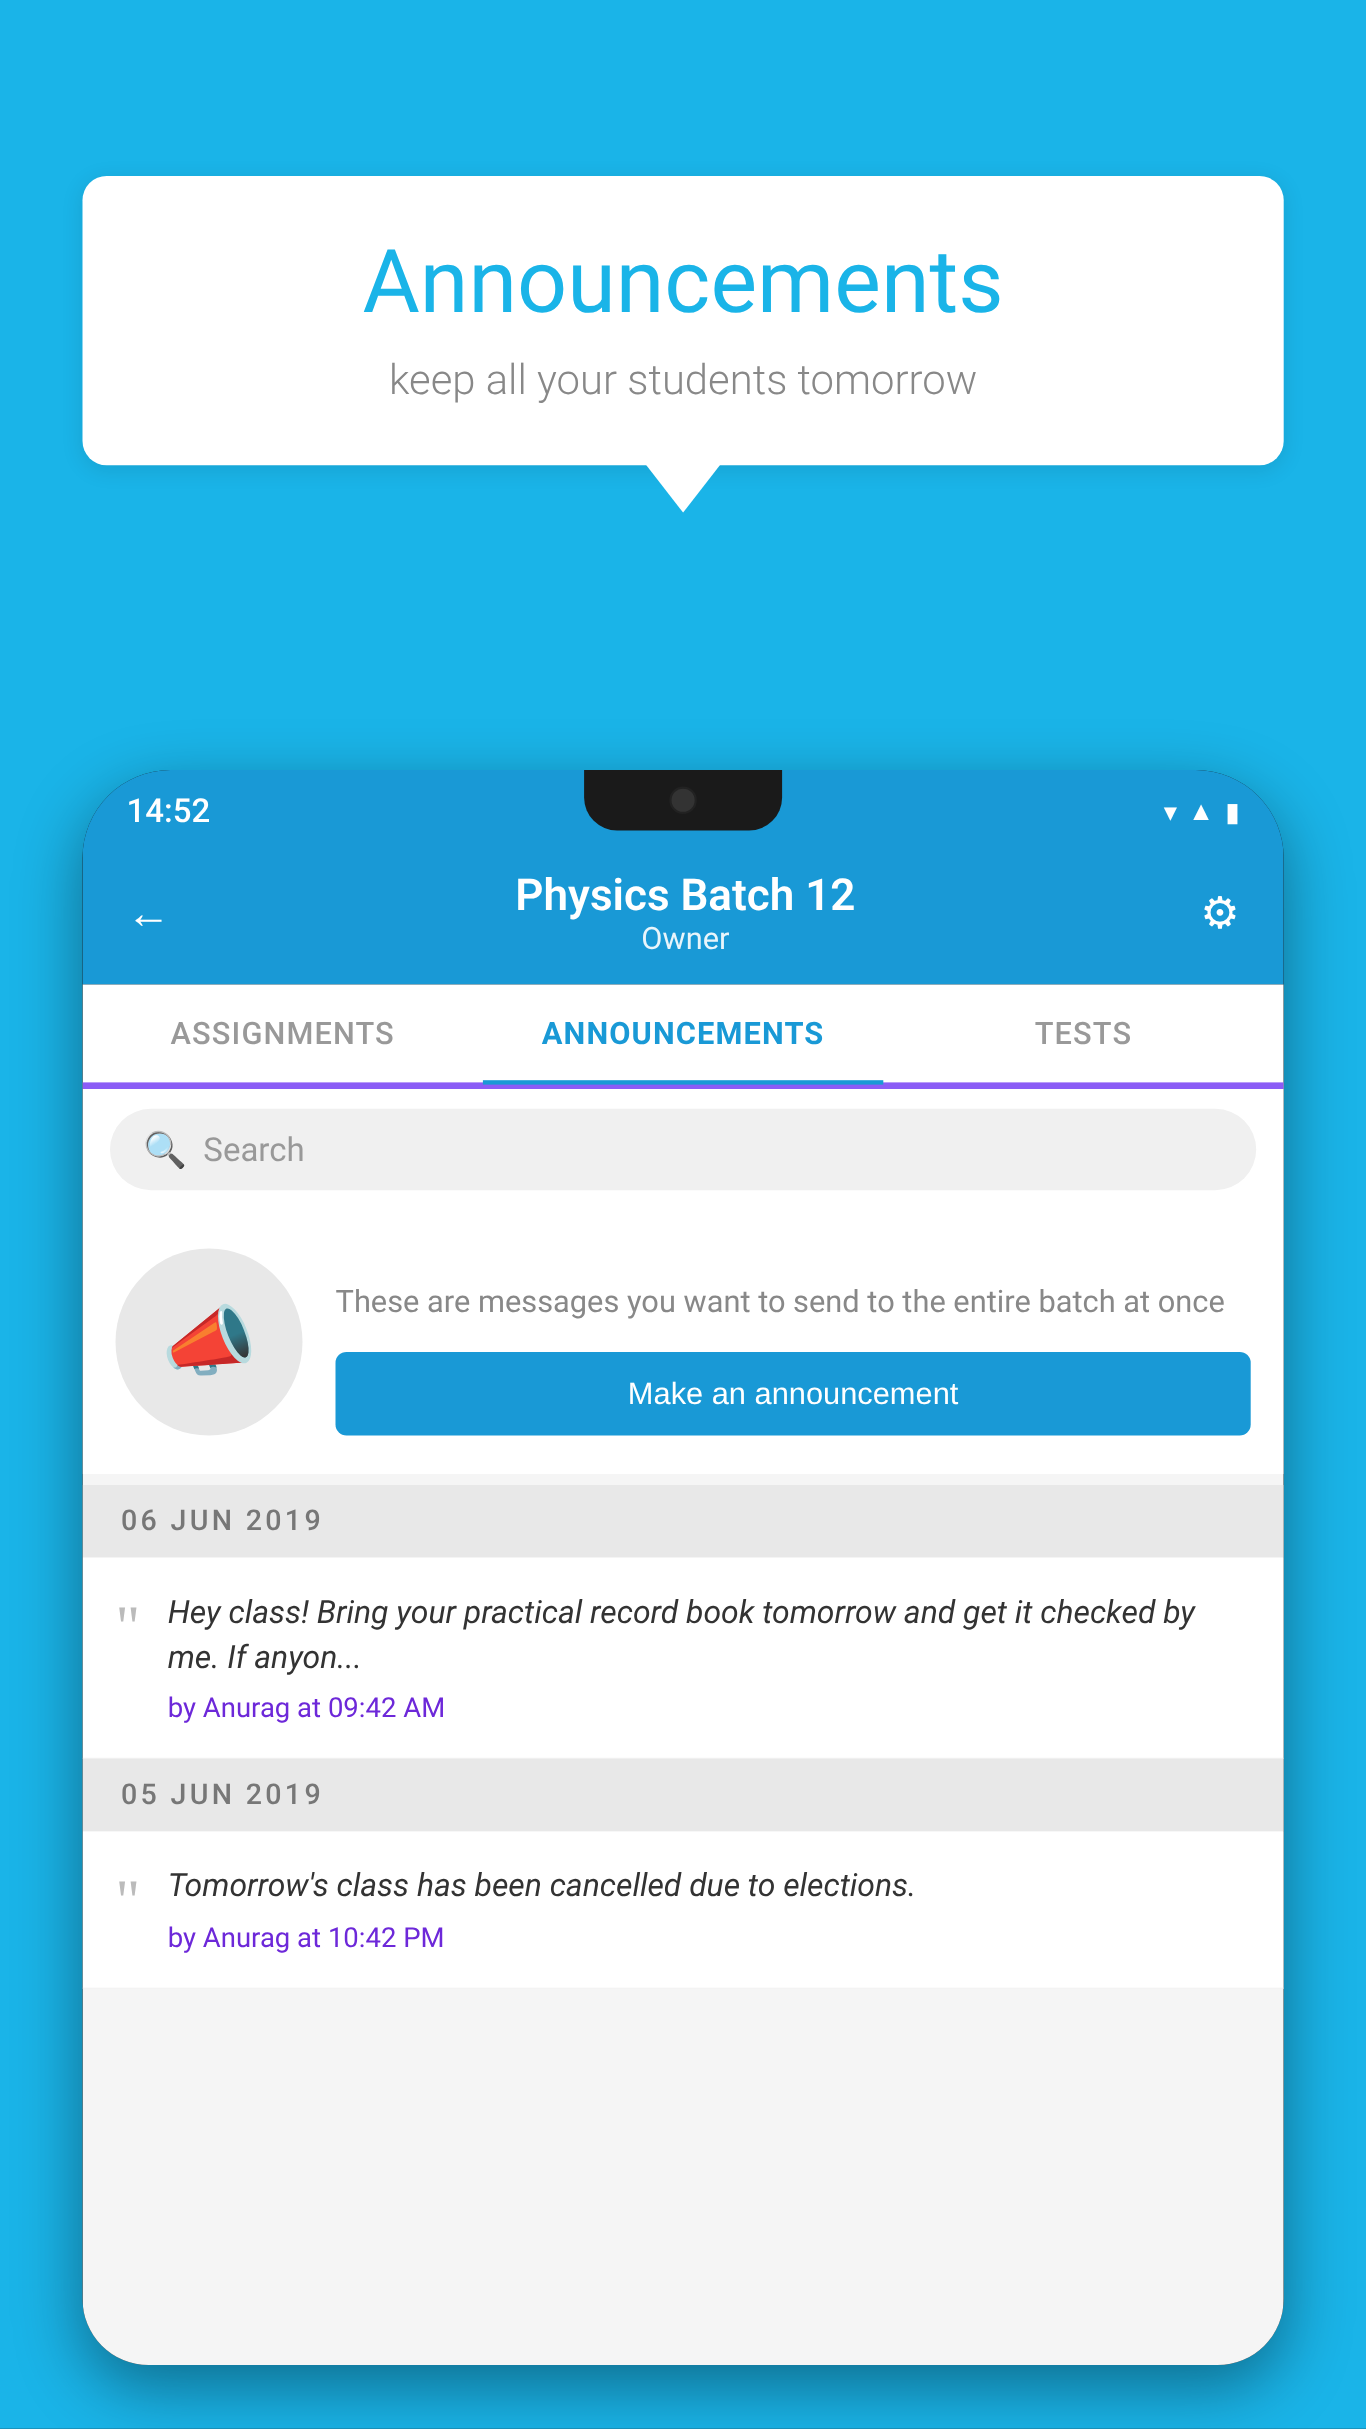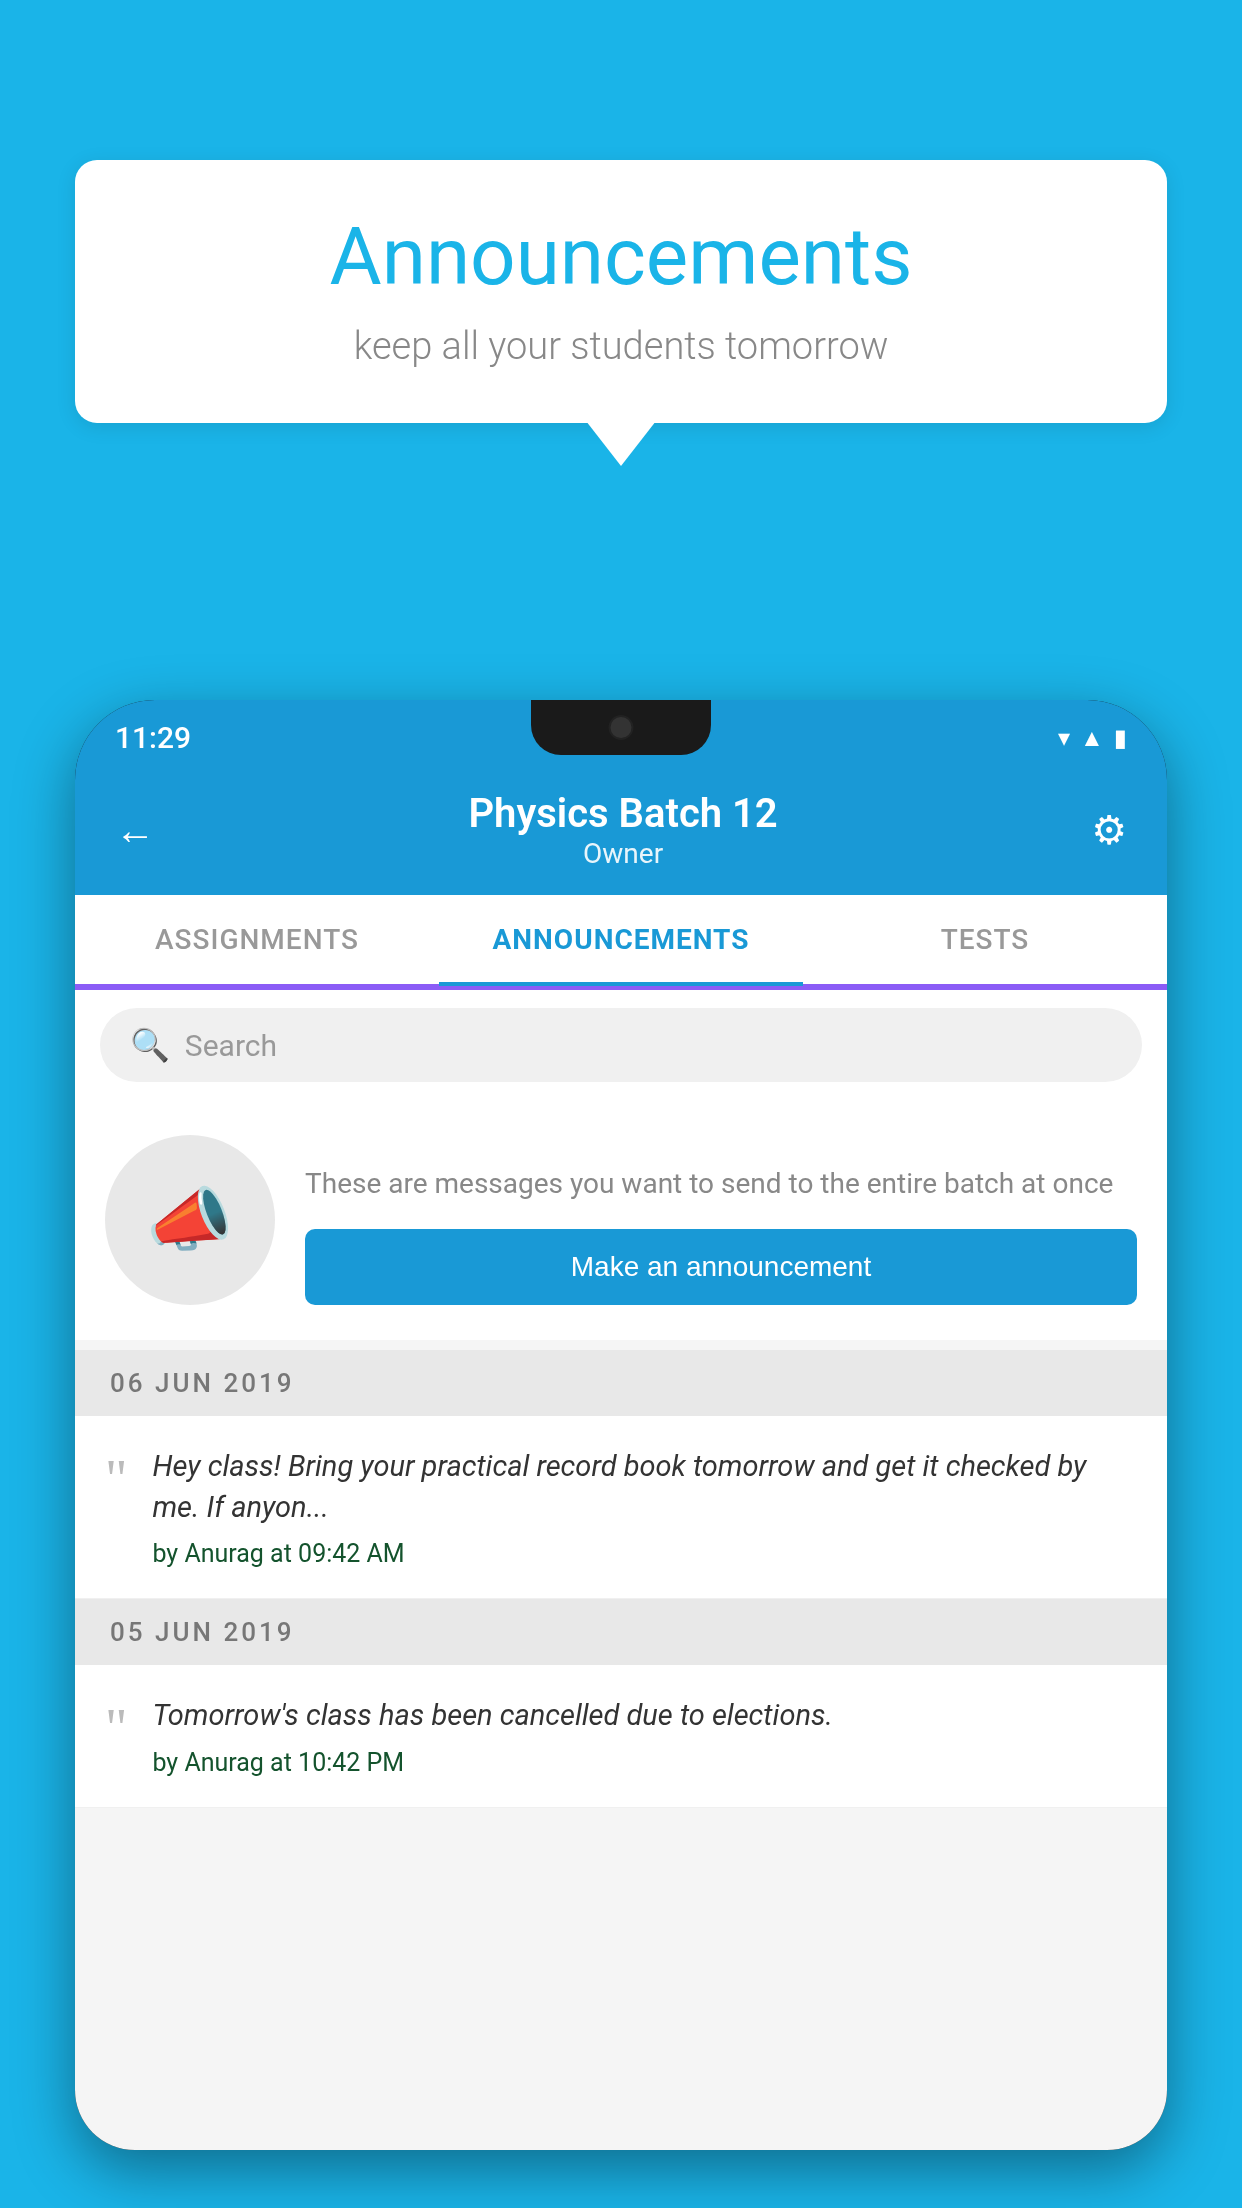--- a/index.html
+++ b/index.html
@@ -317,21 +317,21 @@
     .announcement-message {
       font-size: 29px;
       color: #333;
       font-style: italic;
       line-height: 1.4;
       margin-bottom: 12px;
     }
 
     .announcement-meta {
       font-size: 25px;
-      color: #14532d;
+      color: #6d28d9;
     }
   </style>
 </head>
 <body>
 
 <div class="speech-bubble-container">
   <div class="speech-bubble">
     <div class="bubble-title">Announcements</div>
     <div class="bubble-subtitle">keep all your students tomorrow</div>
   </div>
@@ -339,21 +339,21 @@
 </div>
 
 <div class="phone-container">
   <div class="phone-frame">
 
     <div class="phone-notch">
       <div class="phone-camera"></div>
     </div>
 
     <div class="status-bar">
-      <span class="status-time">11:29</span>
+      <span class="status-time">14:52</span>
       <div class="status-icons">
         <span class="wifi-icon">▾</span>
         <span class="signal-icon">▲</span>
         <span class="battery-icon">▮</span>
       </div>
     </div>
 
     <div class="app-header">
       <span class="back-arrow">←</span>
       <div class="header-center">

